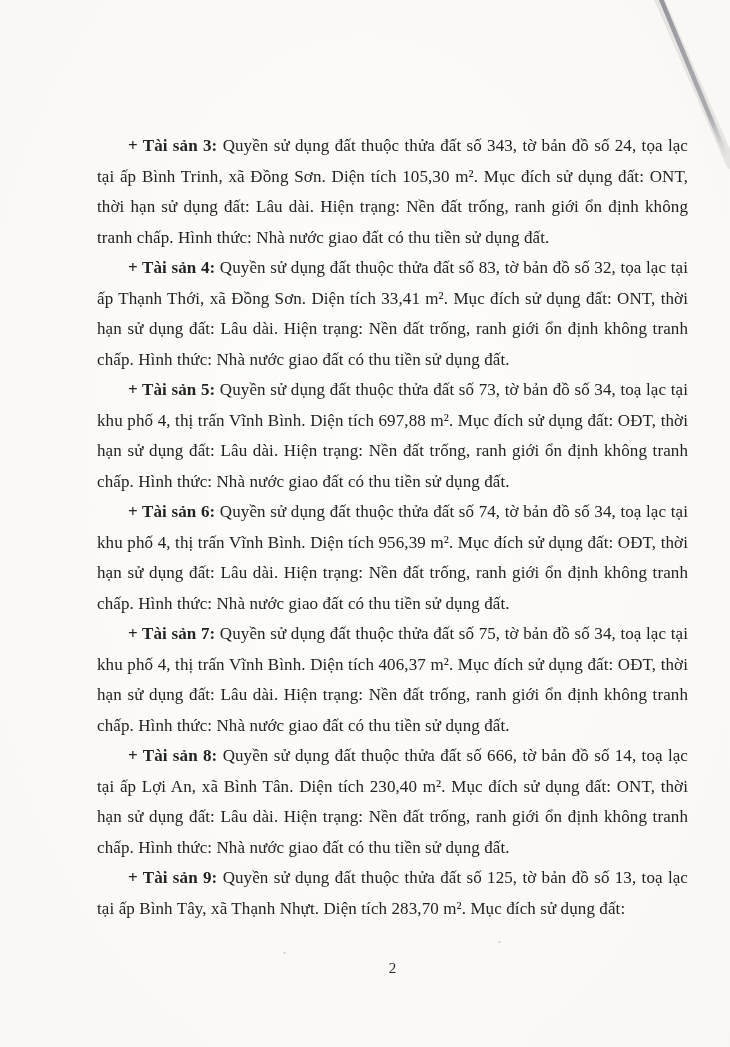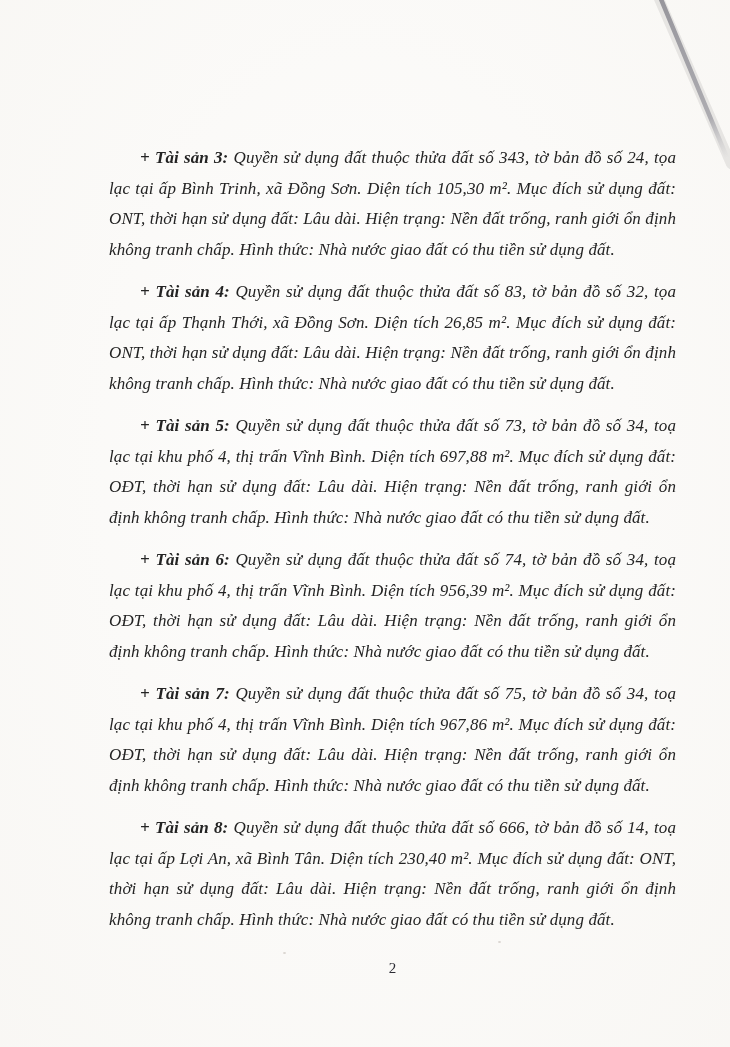--- a/index.html
+++ b/index.html
@@ -21,24 +21,23 @@
     position: absolute;
     left: 97px;
     top: 131px;
     width: 591px;
     text-align: justify;
     font-size: 17px;
     line-height: 30.5px;
     letter-spacing: 0.1px;
   }
   p.para {
-    margin: 12px;
+    margin: 0;
     padding: 0;
     text-indent: 31px;
-    font-style: italic;
   }
   .label {
     font-weight: bold;
   }
   .page-number {
     position: absolute;
     top: 960px;
     left: 97px;
     width: 591px;
     text-align: center;
@@ -72,22 +71,23 @@
     </defs>
     <line x1="656" y1="-8" x2="731" y2="164" stroke="#d8d6d4" stroke-width="10" stroke-linecap="round" opacity="0.55"></line>
     <line x1="658" y1="-8" x2="728" y2="160" stroke="url(#creaseFade)" stroke-width="4.5" stroke-linecap="round"></line>
   </svg>
 
   <div class="speck" style="left:283px; top:952px; width:3px; height:2px;"></div>
   <div class="speck" style="left:498px; top:941px; width:3px; height:2px;"></div>
 
   <div class="content">
     <p class="para"><span class="label">+ Tài sản 3:</span> <span>Quyền sử dụng đất thuộc thửa đất số 343, tờ bản đồ số 24, tọa lạc tại ấp Bình Trinh, xã Đồng Sơn. Diện tích 105,30 m². Mục đích sử dụng đất: ONT, thời hạn sử dụng đất: Lâu dài. Hiện trạng: Nền đất trống, ranh giới ổn định không tranh chấp. Hình thức: Nhà nước giao đất có thu tiền sử dụng đất.</span></p>
-    <p class="para"><span class="label">+ Tài sản 4:</span> <span>Quyền sử dụng đất thuộc thửa đất số 83, tờ bản đồ số 32, tọa lạc tại ấp Thạnh Thới, xã Đồng Sơn. Diện tích 26,85 m². Mục đích sử dụng đất: ONT, thời hạn sử dụng đất: Lâu dài. Hiện trạng: Nền đất trống, ranh giới ổn định không tranh chấp. Hình thức: Nhà nước giao đất có thu tiền sử dụng đất.</span></p>
+    <p class="para"><span class="label">+ Tài sản 4:</span> <span>Quyền sử dụng đất thuộc thửa đất số 83, tờ bản đồ số 32, tọa lạc tại ấp Thạnh Thới, xã Đồng Sơn. Diện tích 33,41 m². Mục đích sử dụng đất: ONT, thời hạn sử dụng đất: Lâu dài. Hiện trạng: Nền đất trống, ranh giới ổn định không tranh chấp. Hình thức: Nhà nước giao đất có thu tiền sử dụng đất.</span></p>
     <p class="para"><span class="label">+ Tài sản 5:</span> <span>Quyền sử dụng đất thuộc thửa đất số 73, tờ bản đồ số 34, toạ lạc tại khu phố 4, thị trấn Vĩnh Bình. Diện tích 697,88 m². Mục đích sử dụng đất: OĐT, thời hạn sử dụng đất: Lâu dài. Hiện trạng: Nền đất trống, ranh giới ổn định không tranh chấp. Hình thức: Nhà nước giao đất có thu tiền sử dụng đất.</span></p>
     <p class="para"><span class="label">+ Tài sản 6:</span> <span>Quyền sử dụng đất thuộc thửa đất số 74, tờ bản đồ số 34, toạ lạc tại khu phố 4, thị trấn Vĩnh Bình. Diện tích 956,39 m². Mục đích sử dụng đất: OĐT, thời hạn sử dụng đất: Lâu dài. Hiện trạng: Nền đất trống, ranh giới ổn định không tranh chấp. Hình thức: Nhà nước giao đất có thu tiền sử dụng đất.</span></p>
-    <p class="para"><span class="label">+ Tài sản 7:</span> <span>Quyền sử dụng đất thuộc thửa đất số 75, tờ bản đồ số 34, toạ lạc tại khu phố 4, thị trấn Vĩnh Bình. Diện tích 967,86 m². Mục đích sử dụng đất: OĐT, thời hạn sử dụng đất: Lâu dài. Hiện trạng: Nền đất trống, ranh giới ổn định không tranh chấp. Hình thức: Nhà nước giao đất có thu tiền sử dụng đất.</span></p>
+    <p class="para"><span class="label">+ Tài sản 7:</span> <span>Quyền sử dụng đất thuộc thửa đất số 75, tờ bản đồ số 34, toạ lạc tại khu phố 4, thị trấn Vĩnh Bình. Diện tích 406,37 m². Mục đích sử dụng đất: OĐT, thời hạn sử dụng đất: Lâu dài. Hiện trạng: Nền đất trống, ranh giới ổn định không tranh chấp. Hình thức: Nhà nước giao đất có thu tiền sử dụng đất.</span></p>
     <p class="para"><span class="label">+ Tài sản 8:</span> <span>Quyền sử dụng đất thuộc thửa đất số 666, tờ bản đồ số 14, toạ lạc tại ấp Lợi An, xã Bình Tân. Diện tích 230,40 m². Mục đích sử dụng đất: ONT, thời hạn sử dụng đất: Lâu dài. Hiện trạng: Nền đất trống, ranh giới ổn định không tranh chấp. Hình thức: Nhà nước giao đất có thu tiền sử dụng đất.</span></p>
+    <p class="para"><span class="label">+ Tài sản 9:</span> <span>Quyền sử dụng đất thuộc thửa đất số 125, tờ bản đồ số 13, toạ lạc tại ấp Bình Tây, xã Thạnh Nhựt. Diện tích 283,70 m². Mục đích sử dụng đất:</span></p>
   </div>
 
   <div class="page-number">2</div>
 
 </div>
 
 </body></html>

